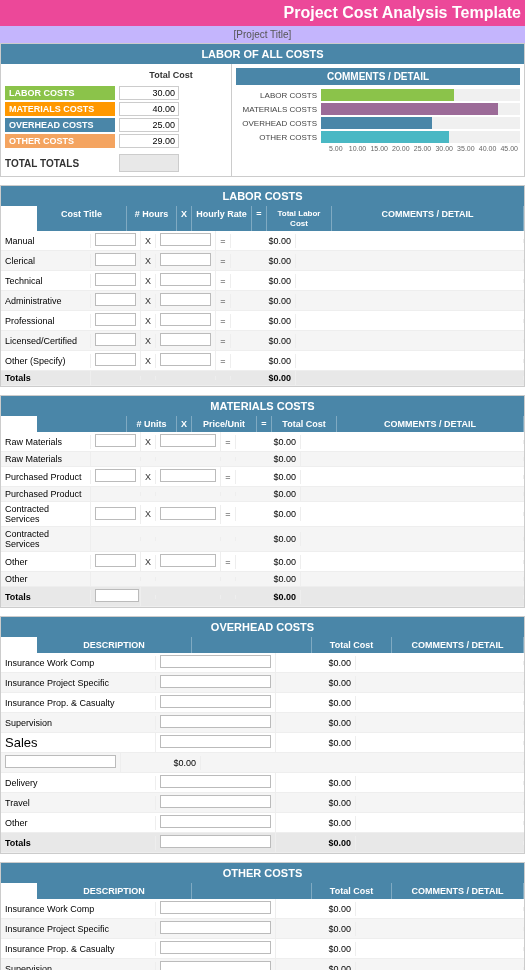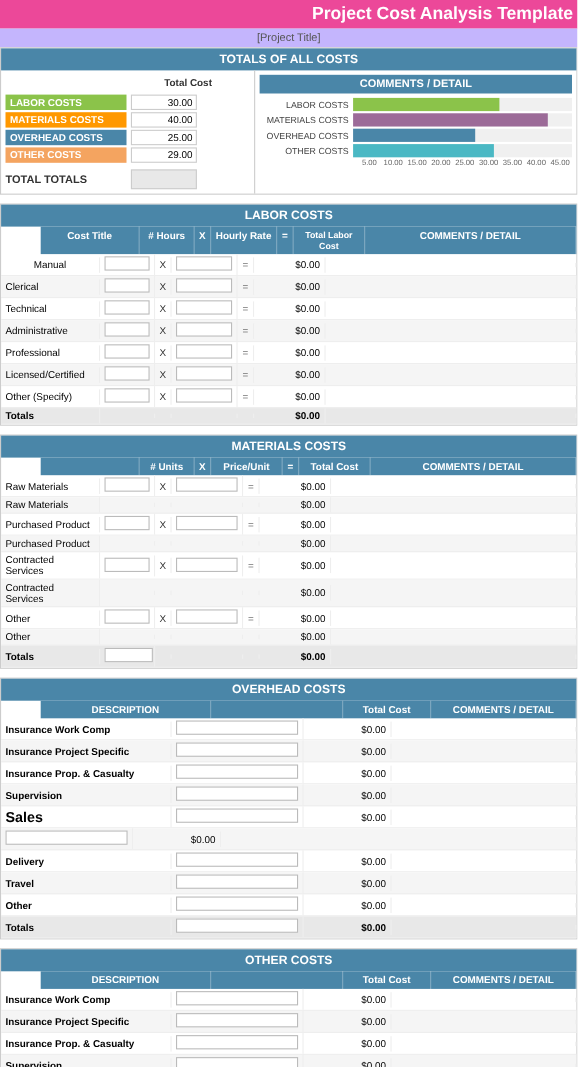--- a/index.html
+++ b/index.html
@@ -192,21 +192,21 @@
     
     .mat-col-title { width: 90px; }
     .mat-col-units { width: 50px; }
     .mat-col-x { width: 15px; }
     .mat-col-price { width: 65px; }
     .mat-col-eq { width: 15px; }
     .mat-col-total { width: 65px; }
     .mat-col-comments { flex: 1; }
 
     
-    .ov-col-desc { width: 155px; font-weight: bold; }
+    .ov-col-desc { width: 155px; }
     .ov-col-input { width: 120px; }
     .ov-col-total { width: 80px; }
     .ov-col-comments { flex: 1; }
 
     .x-symbol { color: #333; font-size: 9px; text-align: center; }
     .eq-symbol { color: #333; font-size: 9px; text-align: center; }
 
     .input-box {
       display: inline-block;
       border: 1px solid #bbb;
@@ -215,21 +215,21 @@
       width: 100%;
     }
   </style>
 </head>
 <body>
 
 <div class="page-title">Project Cost Analysis Template</div>
 <div class="project-subtitle">[Project Title]</div>
 
 <div class="totals-section">
-  <div class="section-header">TOTALS OF ALL COSTS</div>
+  <div class="section-header">LABOR OF ALL COSTS</div>
   <div class="totals-grid">
 
     <div class="totals-left">
       <div style="text-align:center; font-size:9px; font-weight:bold; color:#333; padding: 2px 0 4px 0; margin-left:110px;">Total Cost</div>
       <div class="cost-row">
         <div class="cost-label labor">LABOR COSTS</div>
         <div class="cost-value">30.00</div>
       </div>
       <div class="cost-row">
         <div class="cost-label materials">MATERIALS COSTS</div>
@@ -298,21 +298,21 @@
     <div class="labor-col-title">Cost Title</div>
     <div class="labor-col-hours"># Hours</div>
     <div class="labor-col-x">X</div>
     <div class="labor-col-rate">Hourly Rate</div>
     <div class="labor-col-eq">=</div>
     <div class="labor-col-total" style="font-size:8px; line-height:1.2;">Total Labor Cost</div>
     <div class="labor-col-comments">COMMENTS / DETAIL</div>
   </div>
   <div id="labor-rows-container">
       <div class="data-row">
-    <div class="labor-col-title" style="font-size:9px;text-align:center;">Manual</div>
+    <div class="labor-col-title" style="font-size:9px;">Manual</div>
     <div class="labor-col-hours"><div class="input-box"></div></div>
     <div class="labor-col-x x-symbol">X</div>
     <div class="labor-col-rate"><div class="input-box"></div></div>
     <div class="labor-col-eq eq-symbol">=</div>
     <div class="labor-col-total dollar-cell">$0.00</div>
     <div class="labor-col-comments"></div>
   </div>
       <div class="data-row striped">
     <div class="labor-col-title" style="font-size:9px;">Clerical</div>
     <div class="labor-col-hours"><div class="input-box"></div></div>

